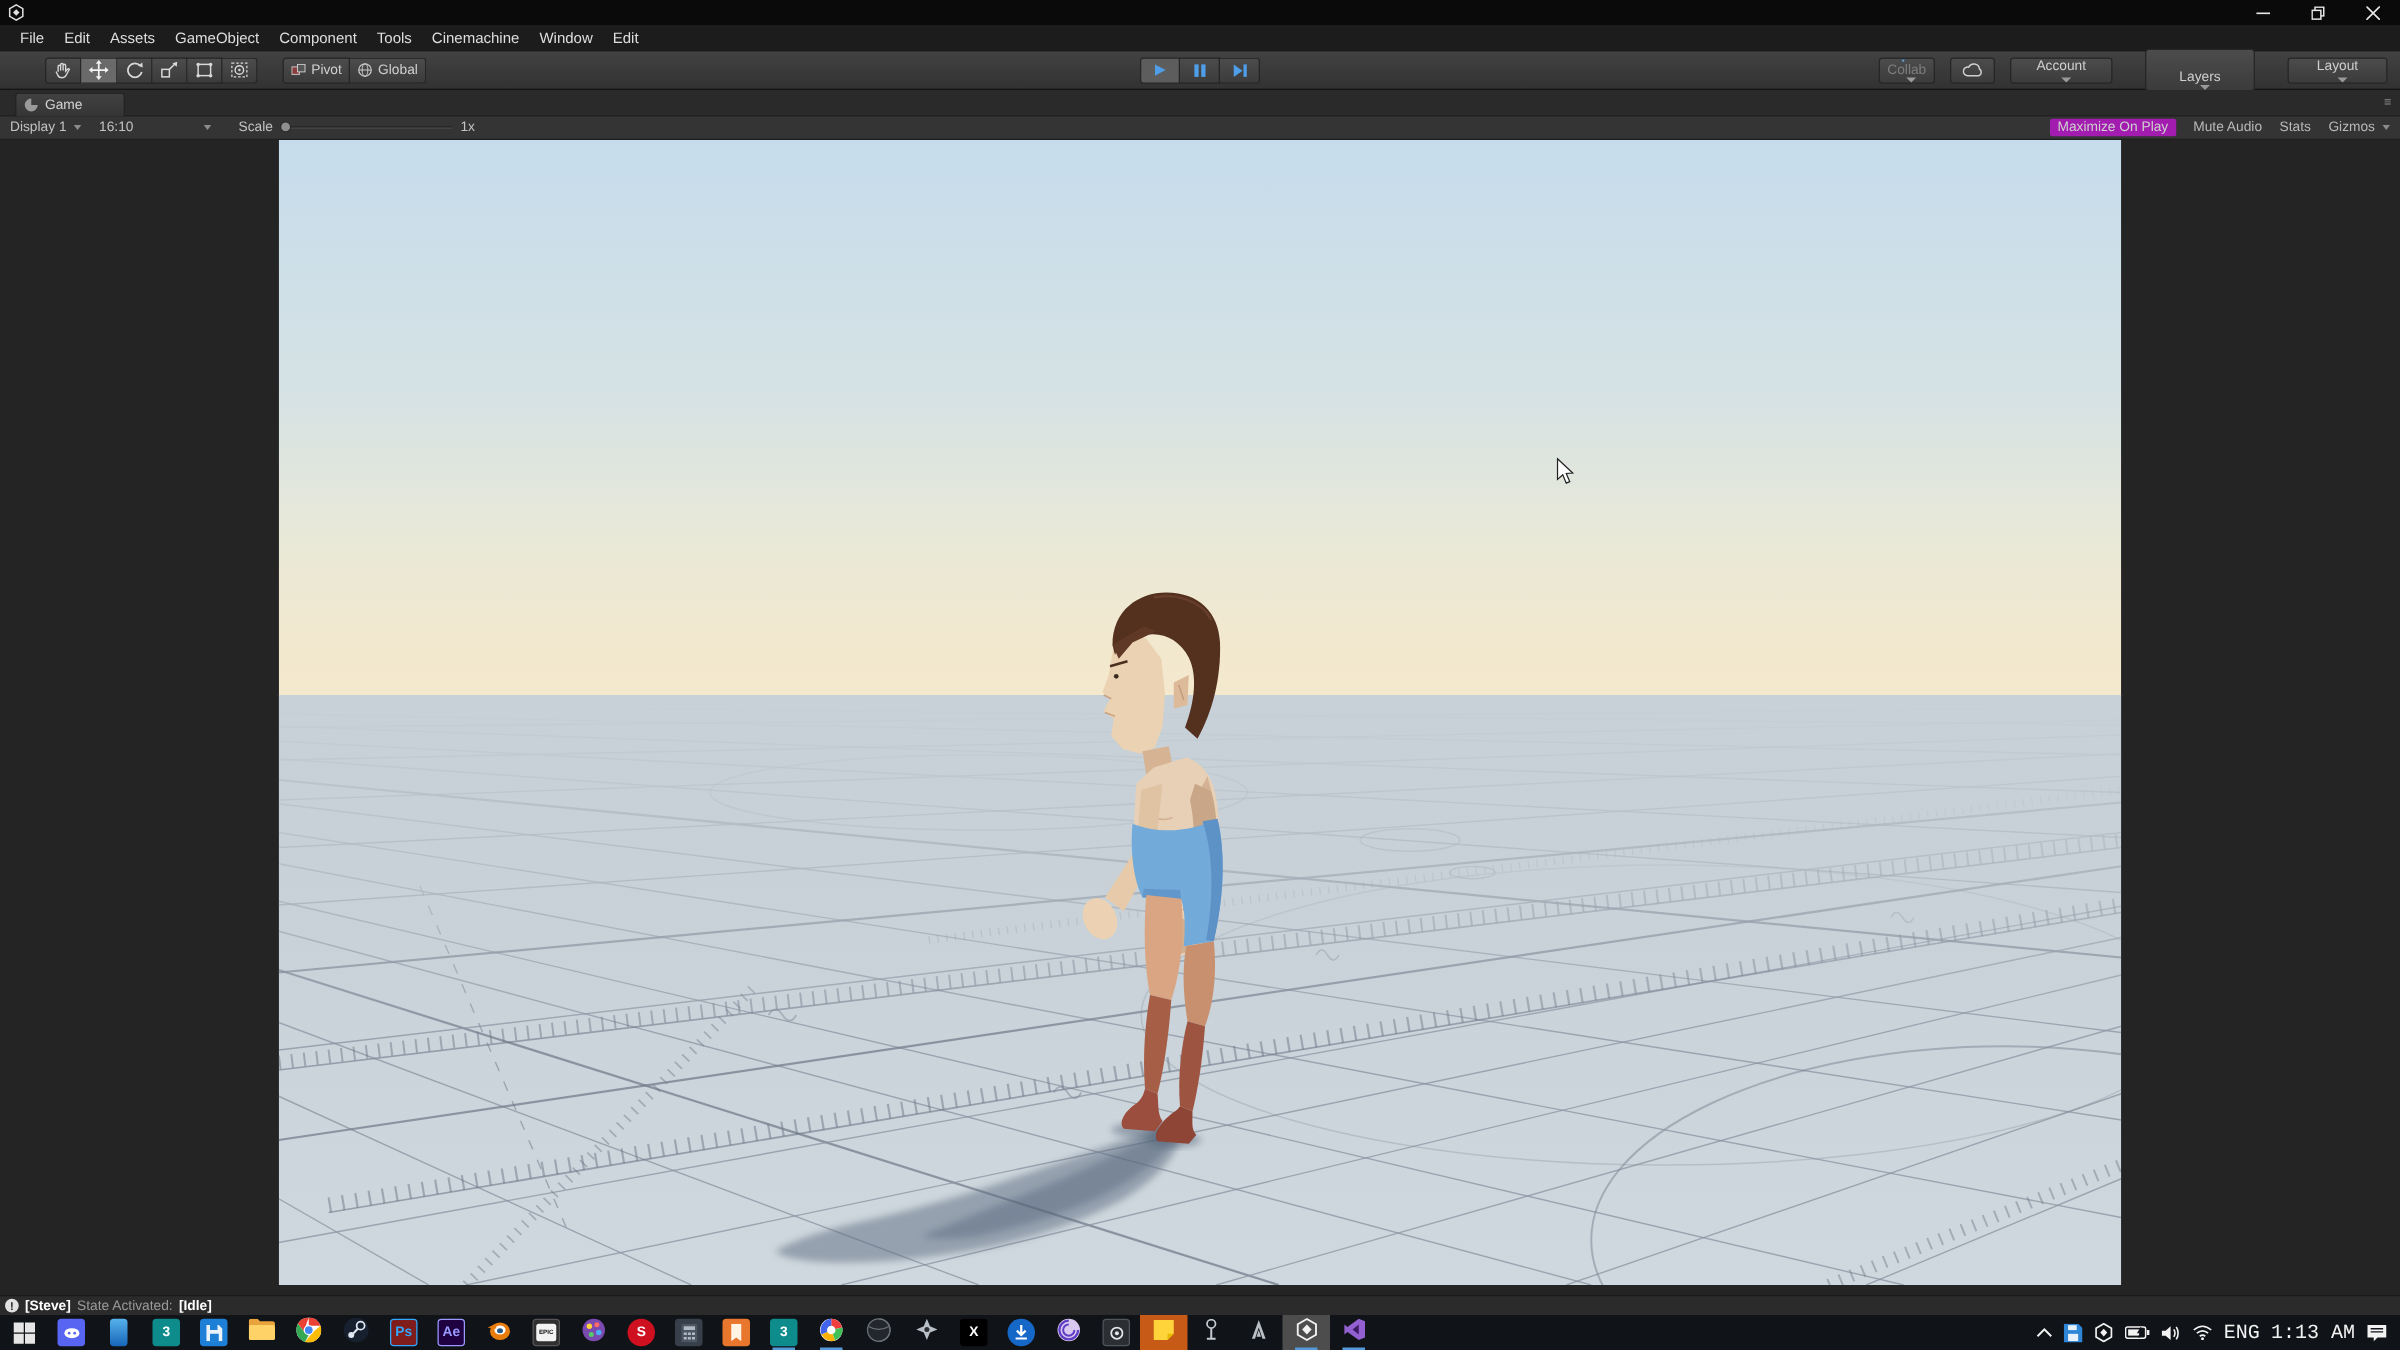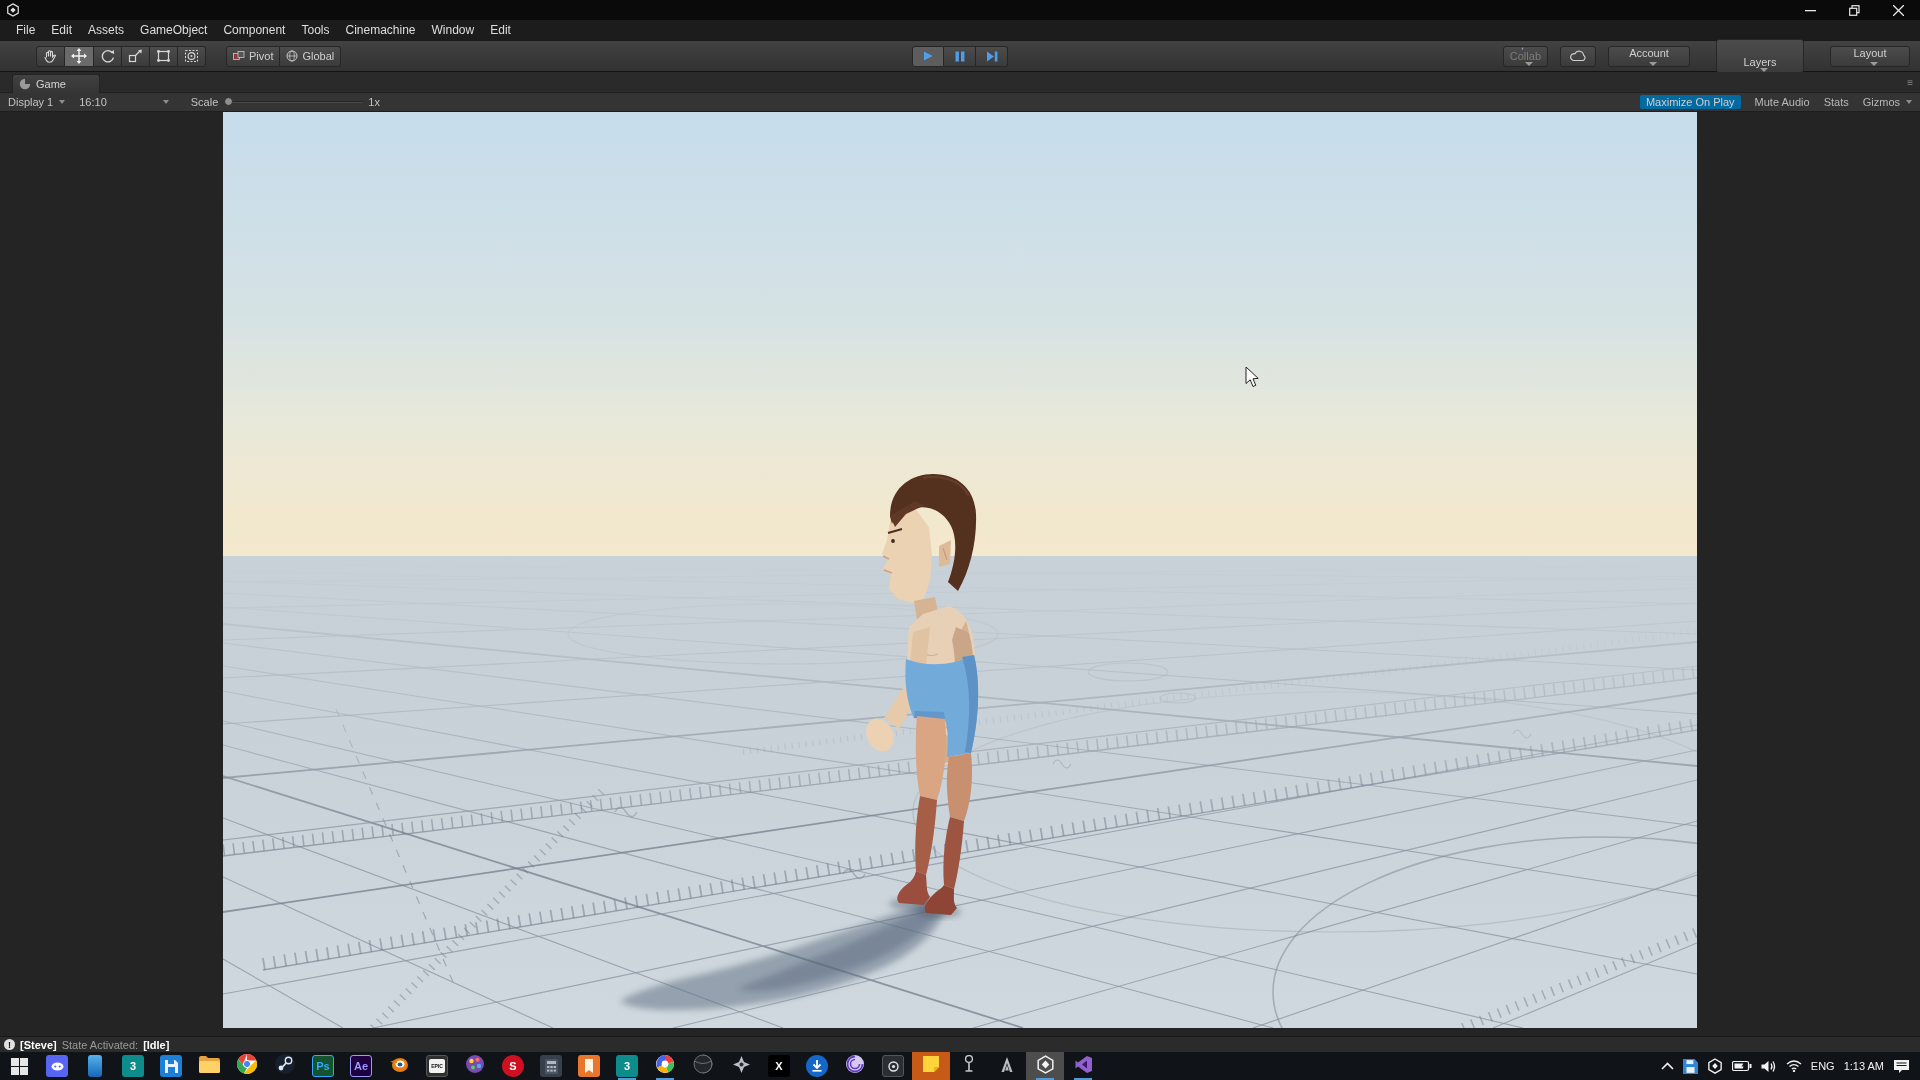--- a/index.html
+++ b/index.html
@@ -37,40 +37,40 @@
   .tabmenu { position:absolute; right:6px; top:5px; color:#8a8a8a; font-size:10px; letter-spacing:1px; }
   .controlrow { height:19px; background:#343434; border-bottom:1px solid #1e1e1e;
     display:flex; align-items:center; font-size:11px; color:#c2c2c2; padding:0 8px; }
   .ctl { display:flex; align-items:center; margin-right:14px; }
   .mini-dd { width:0; height:0; border-left:3px solid transparent; border-right:3px solid transparent;
     border-top:4px solid #8c8c8c; margin-left:6px; }
   .scale-track { width:138px; height:2px; background:#252525; border-bottom:1px solid #4a4a4a; margin:0 6px; position:relative; }
   .scale-knob { position:absolute; left:0; top:-4px; width:9px; height:9px; border-radius:50%;
     background:#8f8f8f; border:1px solid #2a2a2a; }
   .ctl-right { margin-left:auto; display:flex; align-items:center; gap:14px; color:#b8b8b8; }
-  .mop { background:#0369a1; border-radius:2px; padding:1px 6px; color:#cfcfcf; }
+  .mop { background:#a21caf; border-radius:2px; padding:1px 6px; color:#cfcfcf; }
   .main { position:relative; height:924px; background:#242424; }
   .scene { position:absolute; left:223px; top:0; width:1474px; height:916px; }
   .cursor { position:absolute; left:1245px; top:254px; pointer-events:none; }
   .statusbar { height:16px; background:#2b2b2b; border-top:1px solid #191919;
     display:flex; align-items:center; gap:5px; padding-left:4px; font-size:11px; }
   .s-bold { color:#ffffff; font-weight:bold; }
   .s-dim { color:#9a9a9a; }
   .infoicon { width:11px; height:11px; border-radius:50%; background:#e2e2e2; color:#1b1b1b;
     font-size:9px; font-weight:bold; display:flex; align-items:center; justify-content:center; }
   .taskbar { height:28px; background:#101317; display:flex; align-items:stretch; }
   .tb-cell { width:38px; display:flex; align-items:center; justify-content:center; position:relative; }
   .tb-cell.active { background:#4d4d4d; }
   .tb-cell.attention { background:#c75a17; }
   .runline { position:absolute; bottom:0; left:10px; width:18px; height:2px; background:#559aد9; background:#5599d9; }
   .ico { width:22px; height:22px; display:flex; align-items:center; justify-content:center;
     font-size:11px; font-weight:bold; border-radius:3px; }
   .startgrid { display:grid; grid-template-columns:8px 8px; grid-template-rows:8px 8px; gap:1px; }
   .startgrid div { background:#e6e6e6; }
-  .tray { margin-left:auto; display:flex; align-items:center; gap:9px; padding-right:10px; color:#f2f2f2; font-size:11px; }
+  .tray { margin-left:auto; display:flex; align-items:center; gap:9px; padding-right:10px; color:#f2f2f2; font-size:16px;font-family:Liberation Mono, monospace; }
   .tray svg { display:block; }
 </style>
 </head>
 <body>
 
 <div class="titlebar">
   <svg class="appicon" viewBox="0 0 16 16">
     <path d="M8 1 L14 4.5 V11.5 L8 15 L2 11.5 V4.5 Z" fill="none" stroke="#e0e0e0" stroke-width="1.4"></path>
     <path d="M8 5 L11 8 L8 11 L5 8 Z" fill="#e0e0e0"></path>
   </svg>
@@ -459,21 +459,21 @@
     <span>
       <svg width="20" height="20" viewBox="0 0 20 20">
           <circle cx="10" cy="10" r="10" fill="#17202e"></circle>
           <circle cx="13.5" cy="6.5" r="3.2" fill="none" stroke="#dfe8f2" stroke-width="1.4"></circle>
           <circle cx="6" cy="14" r="2.4" fill="#dfe8f2"></circle>
           <path d="M7.8 12.6 L11.3 8.8" stroke="#dfe8f2" stroke-width="1.6"></path>
         </svg>
     </span>
   </div>
   <div class="tb-cell">
-    <span class="ico" style="background:#14532d; color:#31a8ff; border:1px solid #31a8ff">Ps</span>
+    <span class="ico" style="background:#7f1d1d; color:#31a8ff; border:1px solid #31a8ff">Ps</span>
   </div>
   <div class="tb-cell">
     <span class="ico" style="background:#1f0040; color:#9999ff; border:1px solid #9999ff">Ae</span>
   </div>
   <div class="tb-cell">
     <span>
       <svg width="20" height="18" viewBox="0 0 20 18">
           <ellipse cx="11" cy="10" rx="8" ry="7" fill="#e87d0d"></ellipse>
           <ellipse cx="11" cy="9" rx="4.5" ry="3.6" fill="#fff"></ellipse>
           <ellipse cx="11" cy="9.6" rx="2.4" ry="2" fill="#265787"></ellipse>

